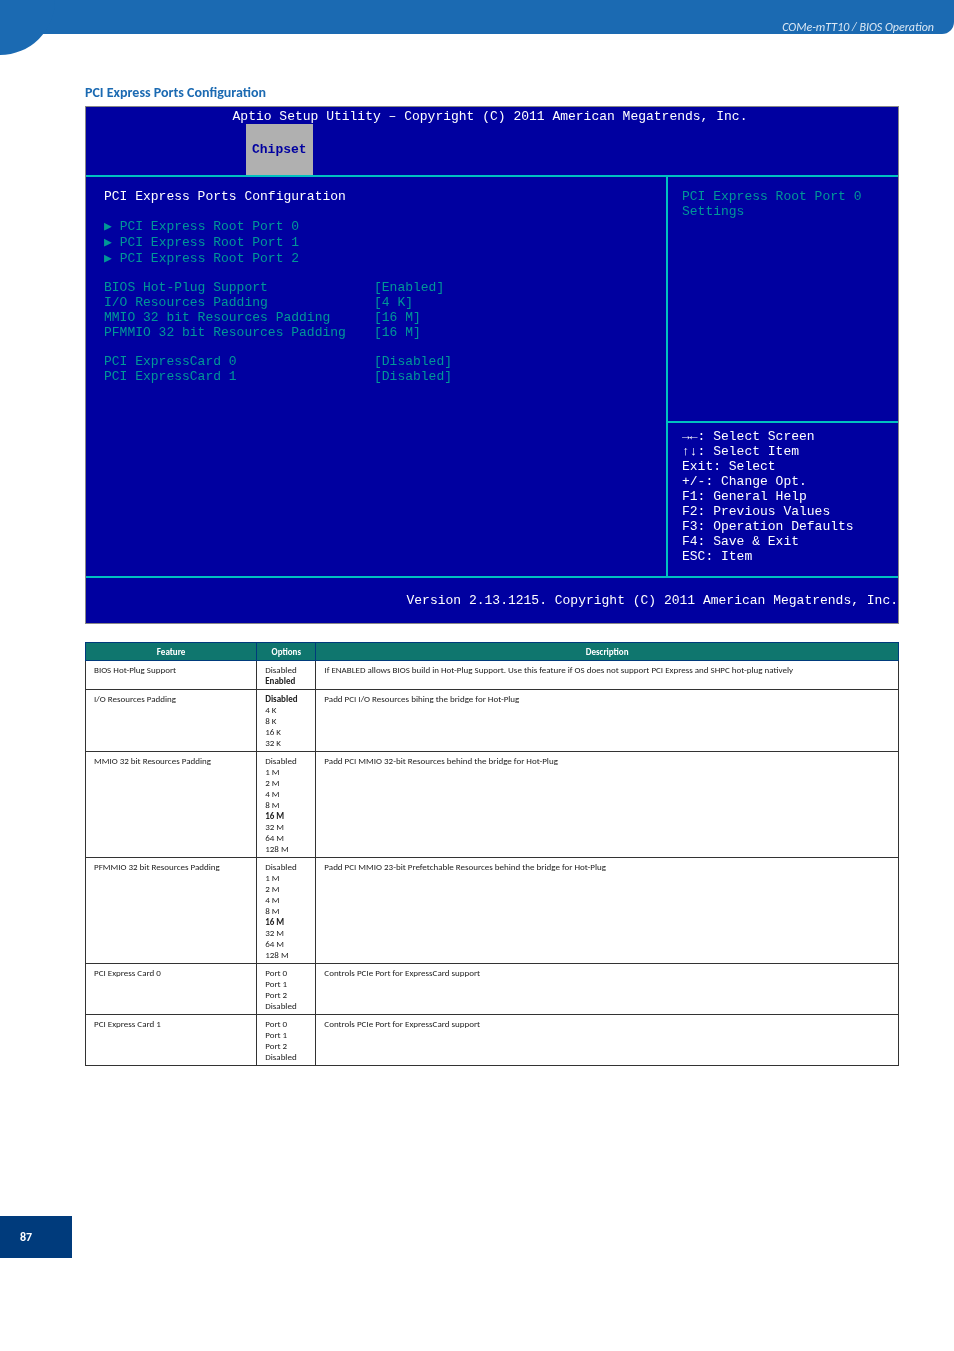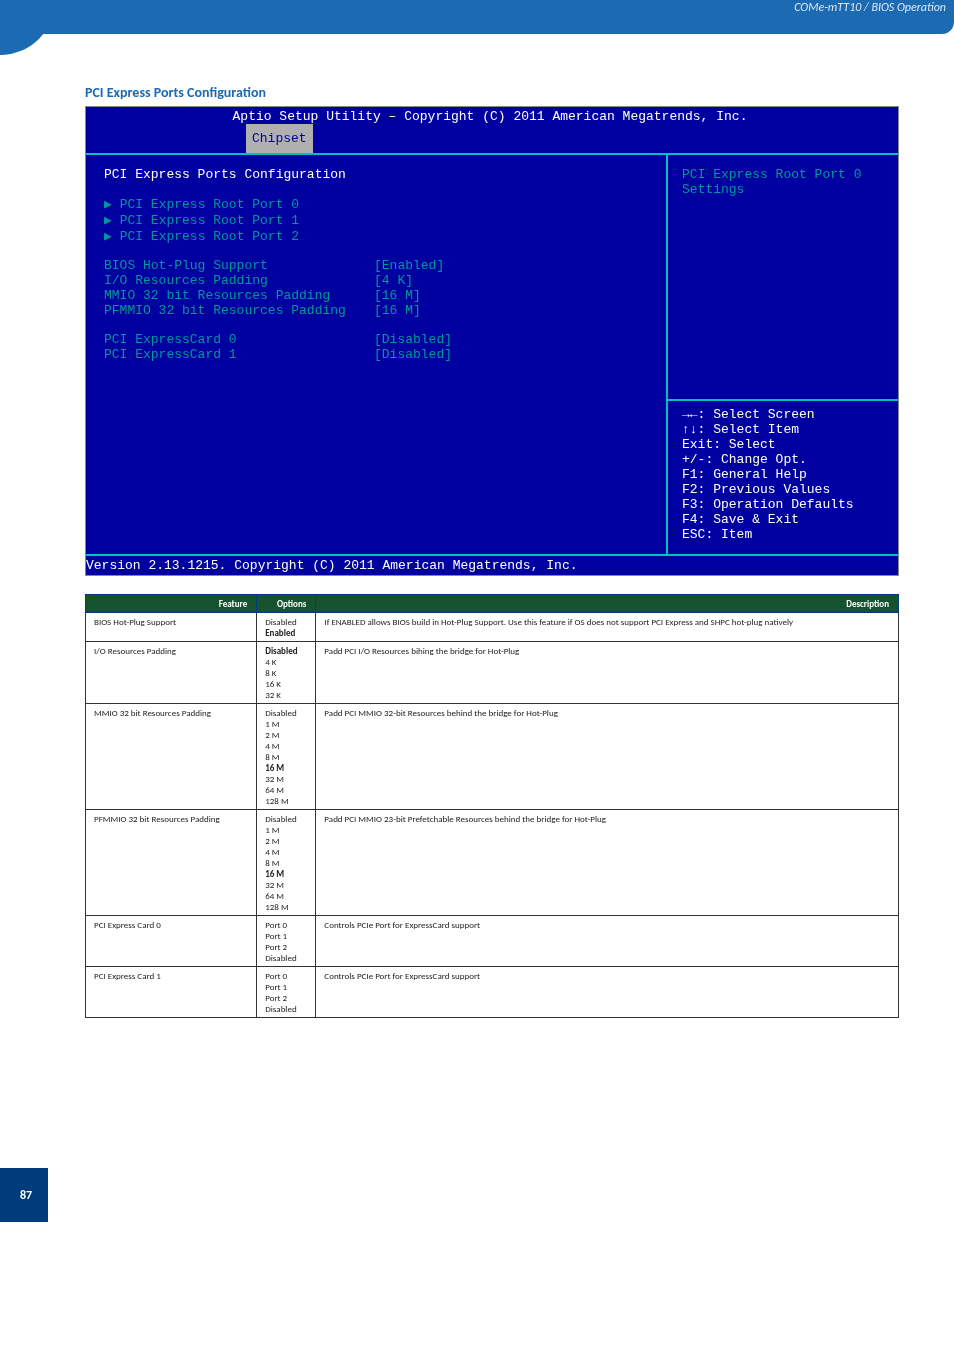--- a/index.html
+++ b/index.html
@@ -1,42 +1,42 @@
 <!DOCTYPE html>
 <html><head>
 <meta charset="utf-8">
 <style>
 * { margin: 0; padding: 0; box-sizing: border-box; }
 body { font-family: 'Segoe UI', Calibri, sans-serif; background: #fff; width: 954px; }
-.header-bar { background: #1b6ab2; height: 34px; display: flex; align-items: flex-start; justify-content: flex-end; padding: 0 8px; color: #dbe8f4; font-size: 12px; font-style: italic; border-bottom-right-radius: 12px; }
+.header-bar { background: #1b6ab2; height: 34px; display: flex; align-items: flex-end; justify-content: flex-end; padding: 0 20px; color: #dbe8f4; font-size: 12px; font-style: italic; border-bottom-right-radius: 12px; }
 .header-corner { position: absolute; left: 0; top: 0; width: 55px; height: 55px; background: #1b6ab2; border-bottom-right-radius: 55px; }
 .content { padding: 50px 55px 20px 85px; }
 .section-title { color: #1b6ab2; font-weight: bold; font-size: 14px; margin-bottom: 5px; }
 .bios-box { border: 1px solid #888; background: #0000a0; color: #fff; font-family: 'Courier New', monospace; font-size: 13px; }
 .bios-header { text-align: center; color: #fff; padding: 2px 4px 0 0; }
-.bios-tab { display: inline-block; background: #b0b0b0; color: #0000a0; padding: 7px 6px; margin-left: 160px; }
+.bios-tab { display: inline-block; background: #b0b0b0; color: #0000a0; padding: 18px 6px; margin-left: 160px; font-weight: bold; }
 .bios-body { display: flex; }
 .bios-main { flex: 1; padding: 12px 18px; border-right: 2px solid #00c0c0; border-top: 2px solid #00c0c0; }
 .bios-help { width: 230px; padding: 12px 14px; color: #009797; border-top: 2px solid #00c0c0; display: flex; flex-direction: column; justify-content: space-between; }
 .bios-row { display: flex; }
 .bios-label { width: 270px; }
 .bios-cyan { color: #009797; }
 .bios-white { color: #fff; }
 .bios-arrow { color: #009797; }
-.bios-footer { text-align: left; background: #0000a0; color: #fff; padding: 2px 0; border-top: 2px solid #00c0c0; }
+.bios-footer { text-align: right; background: #0000a0; color: #fff; padding: 15px 0; border-top: 2px solid #00c0c0; }
 .bios-help-divider { border-top: 2px solid #00c0c0; margin: 10px -14px 6px -14px; }
 .help-line { color: #fff; white-space: pre; }
 
 .feature-table { width: 100%; border-collapse: collapse; margin-top: 18px; font-size: 9px; border: 1px solid #003b7c; }
-.feature-table th { background: #14532d; color: #fff; text-align: right; font-weight: bold; padding: 3px 9px; border: 1px solid #003b7c; font-size: 9px; }
+.feature-table th { background: #0f766e; color: #fff; text-align: center; font-weight: bold; padding: 3px 9px; border: 1px solid #003b7c; font-size: 9px; }
 .feature-table td { padding: 3px 8px; vertical-align: top; border: 1px solid #333; color: #222; }
 .feature-table td.opt span { display: block; }
 .feature-table .bold { font-weight: bold; }
 
-.footer { background: #003b7c; color: #fff; font-size: 12px; font-weight: bold; padding: 20px 20px; margin-top: 130px; width: 48px; }
+.footer { background: #003b7c; color: #fff; font-size: 12px; font-weight: bold; padding: 14px 20px; margin-top: 130px; width: 72px; }
 </style>
 </head>
 <body>
 
 <div class="header-bar">
   <span>COMe-mTT10 / BIOS Operation</span>
 </div>
 <div class="header-corner"></div>
 
 <div class="content">

